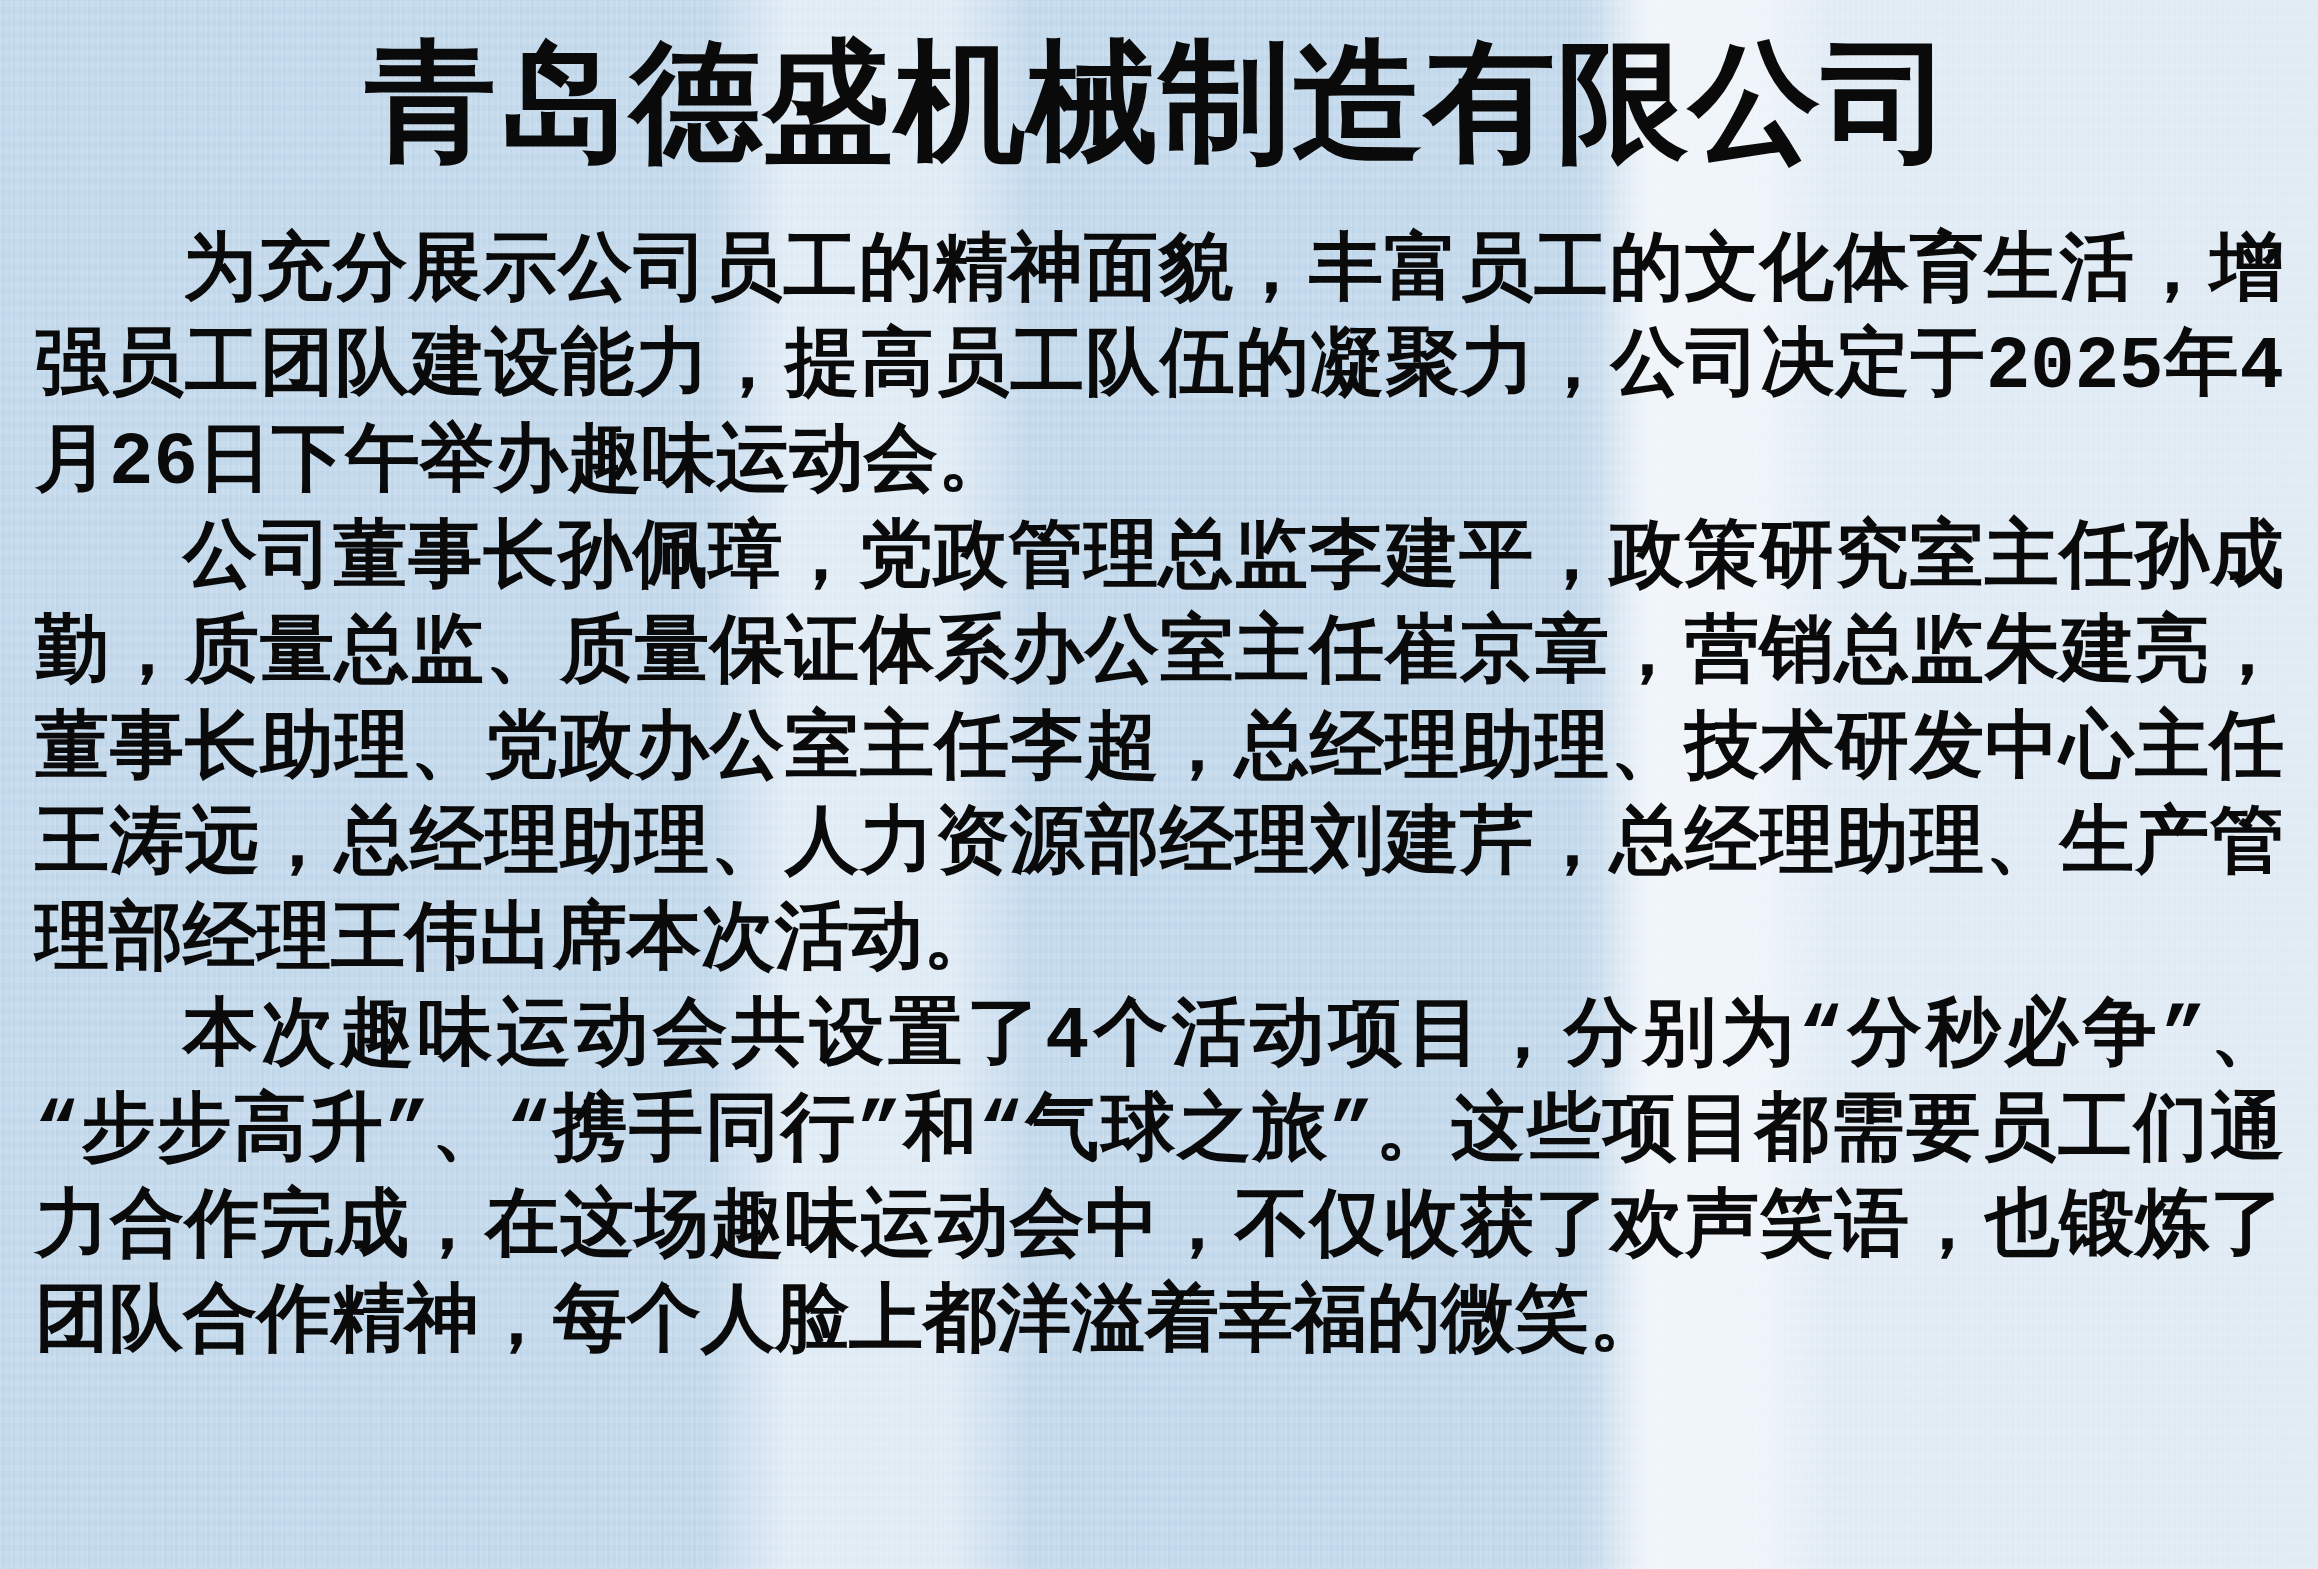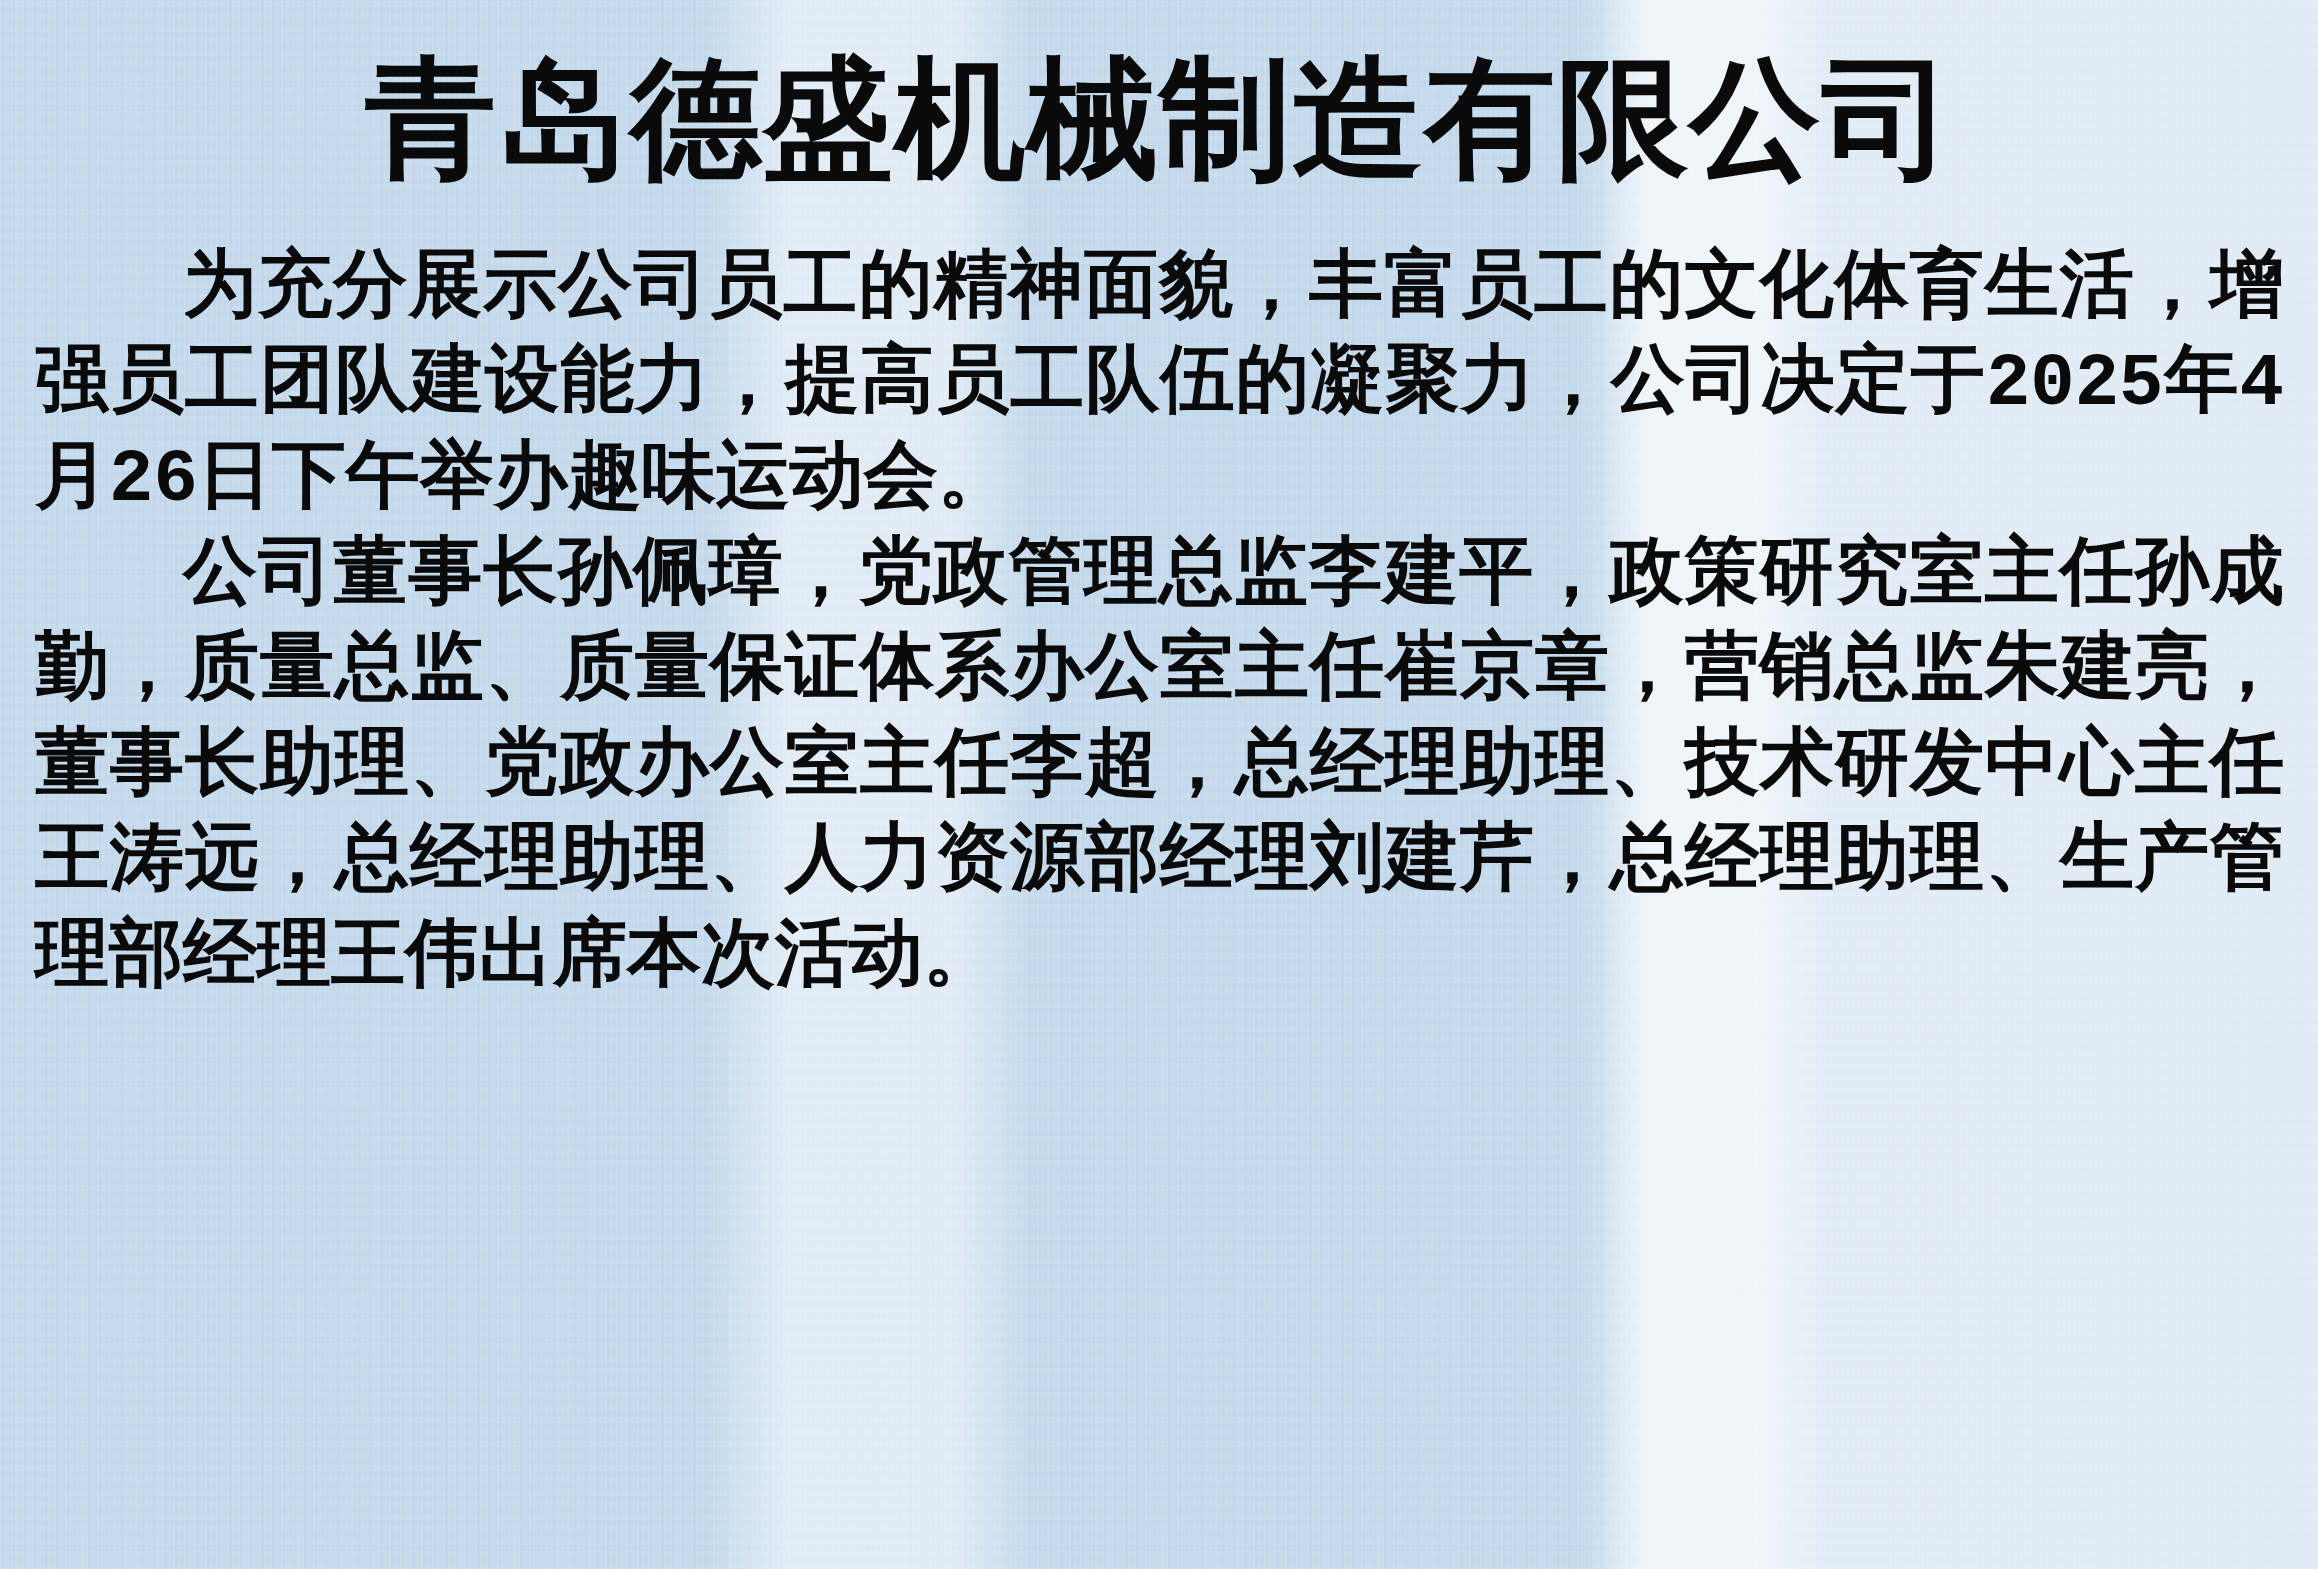--- a/index.html
+++ b/index.html
@@ -42,21 +42,21 @@
         rgba(255,255,255,0.10) 0px,  rgba(255,255,255,0.10) 2px,
         rgba(182,206,228,0.14) 2px,  rgba(182,206,228,0.14) 4.7px,
         rgba(255,255,255,0.07) 4.7px,  rgba(255,255,255,0.07) 8.1px,
         rgba(197,216,233,0.10) 8.1px, rgba(197,216,233,0.10) 10.8px),
       
       repeating-linear-gradient(0deg,
         rgba(255,255,255,0.06) 0px,  rgba(255,255,255,0.06) 6.1px,
         rgba(171,198,222,0.08) 6.1px,  rgba(171,198,222,0.08) 12.2px);
   }
   .title-block {
-    padding-top: 30px;
+    padding-top: 13px;
     text-align: center;
   }
   .title-line {
     font-size: 131px;
     line-height: 1.38;
     font-weight: bold;
     white-space: nowrap;
     letter-spacing: 1.4px;
   }
   .content {
@@ -79,16 +79,17 @@
 
 <div class="page">
 
   <header class="title-block">
     <div class="title-line">青岛德盛机械制造有限公司</div>
   </header>
 
   <main class="content">
     <p>为充分展示公司员工的精神面貌，丰富员工的文化体育生活，增强员工团队建设能力，提高员工队伍的凝聚力，公司决定于2025年4月26日下午举办趣味运动会。</p>
     <p>公司董事长孙佩璋，党政管理总监李建平，政策研究室主任孙成勤，质量总监、质量保证体系办公室主任崔京章，营销总监朱建亮，董事长助理、党政办公室主任李超，总经理助理、技术研发中心主任王涛远，总经理助理、人力资源部经理刘建芹，总经理助理、生产管理部经理王伟出席本次活动。</p>
+    <p>本次趣味运动会共设置了4个活动项目，分别为“分秒必争”、“步步高升”、“携手同行”和“气球之旅”。这些项目都需要员工们通力合作完成，在这场趣味运动会中，不仅收获了欢声笑语，也锻炼了团队合作精神，每个人脸上都洋溢着幸福的微笑。</p>
   </main>
 
 </div>
 
 
 </body></html>

